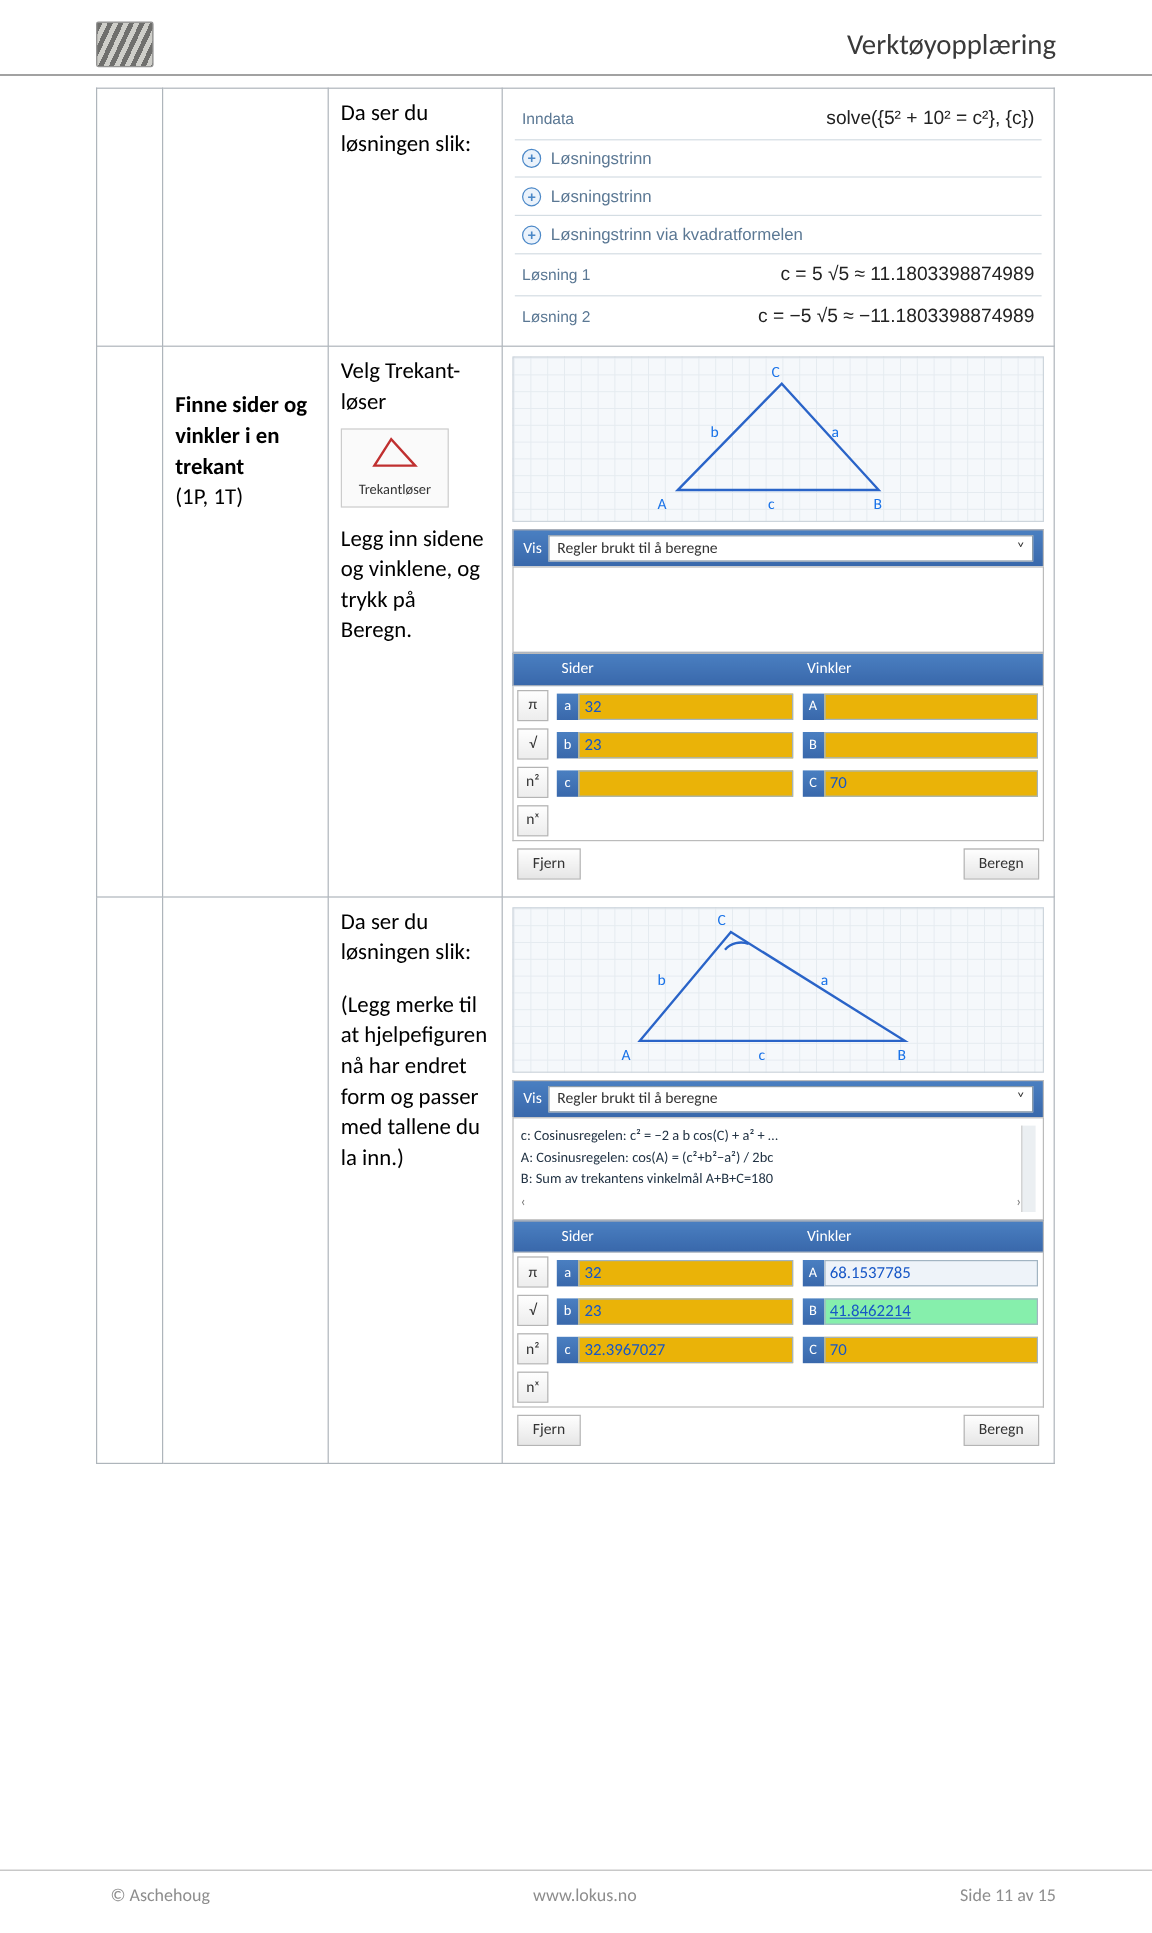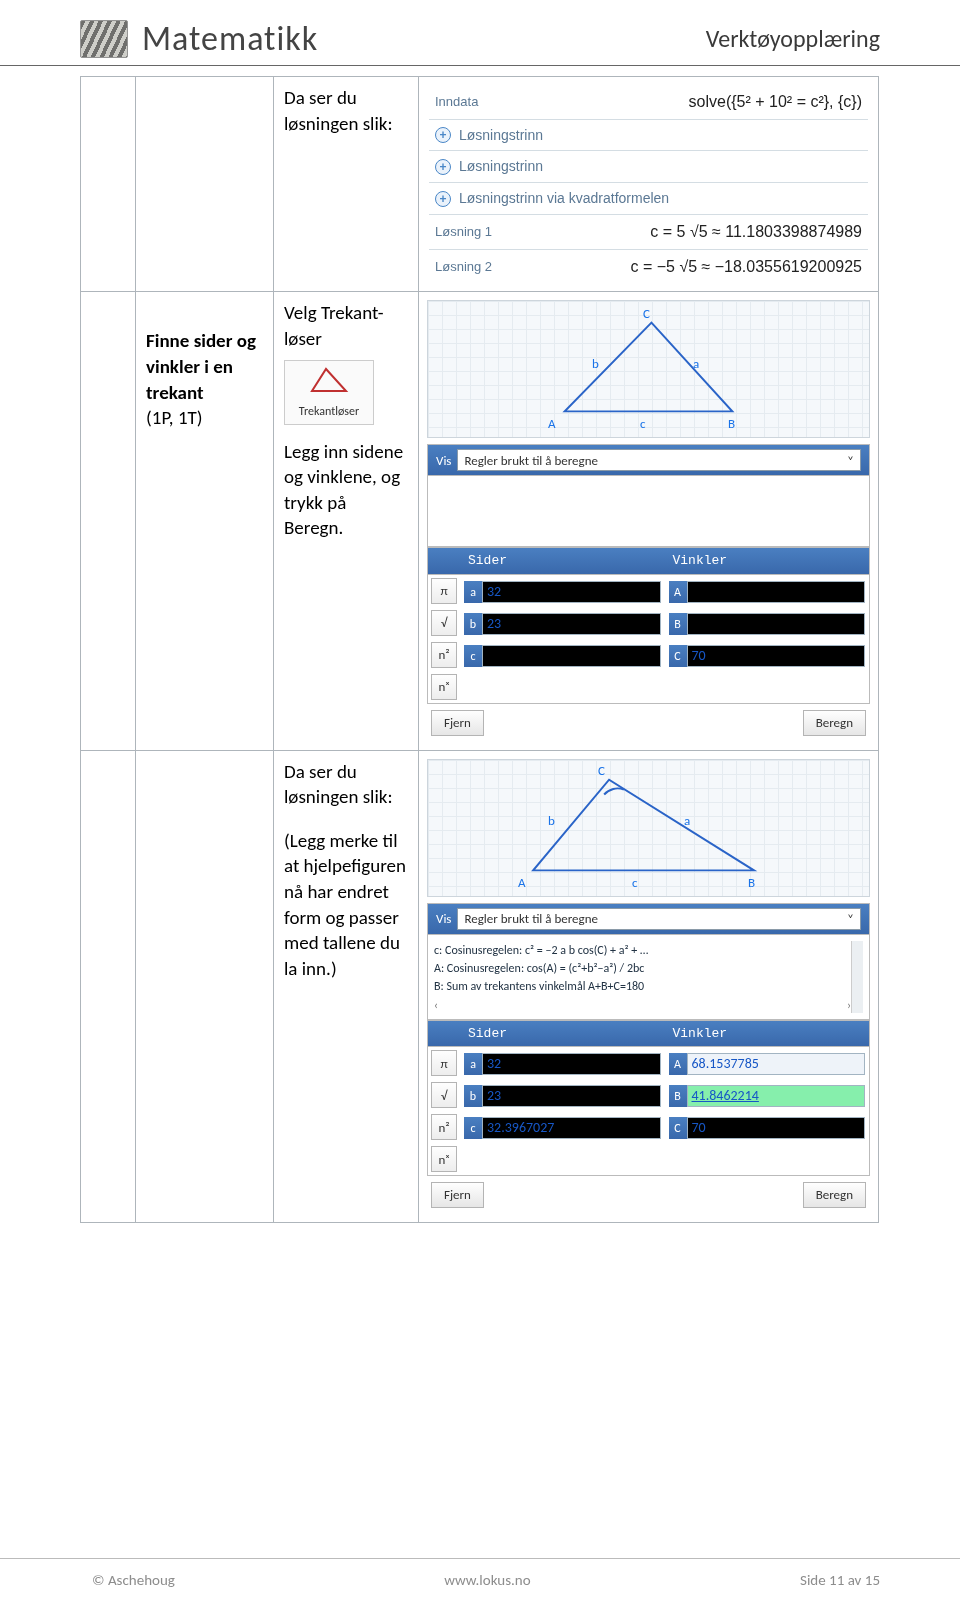--- a/index.html
+++ b/index.html
@@ -106,37 +106,37 @@
   .result-box{
     border:1px solid #bbb;background:#fff;min-height:56px;
     padding:6px;font-size:12px;color:#333;
   }
   .result-box .formula-line{font-size:12px;line-height:1.5;color:#234;}
 
   .sv-header{
     display:flex;background:linear-gradient(#4a7fc1,#3968ab);color:#fff;
     font-size:13px;border:1px solid #bbb;
   }
-  .sv-header > div{flex:1;padding:4px 8px;font-family:Liberation Mono, monospace;}
+  .sv-header > div{flex:1;padding:4px 8px;}
   .sv-body{display:flex;border:1px solid #bbb;border-top:none;background:#fff;}
   .sv-col{flex:1;}
   .sym-col{width:32px;display:flex;flex-direction:column;}
   .sym-btn{
     width:26px;height:26px;margin:3px;border:1px solid #b4b4b4;
     background:linear-gradient(#fefefe,#ededed);
     font-size:13px;display:flex;align-items:center;justify-content:center;
     color:#333;
   }
   .field-row{display:flex;align-items:center;height:30px;margin:2px 4px;}
   .field-lab{
     width:18px;height:22px;background:linear-gradient(#4a7fc1,#3968ab);
     color:#fff;font-size:12px;display:flex;align-items:center;justify-content:center;
   }
   .field-input{
-    flex:1;height:22px;border:1px solid #a2b4c2;background:#000000;
+    flex:1;height:22px;border:1px solid #a2b4c2;background:#eab308;
     color:#1757c6;font-size:14px;padding:0 4px;
     display:flex;align-items:center;
   }
   .btn-bar{display:flex;justify-content:space-between;padding:6px 4px;}
   .ui-btn{
     border:1px solid #b4b4b4;background:linear-gradient(#fefefe,#e6e6e6);
     font-size:13px;padding:3px 12px;color:#333;
   }
   .scroll-track{width:12px;background:#ebeff2;border-left:1px solid #ccc;}
 
@@ -149,21 +149,20 @@
   }
   .page-footer span{padding:0;margin-left:12px;}
 
 </style>
 </head>
 <body>
 
 <div class="page-header">
   <div class="header-left">
     <div class="logo-img"></div>
-    <div class="logo-text">Matematikk</div>
   </div>
   <div class="header-right">Verktøyopplæring</div>
 </div>
 
 <table class="main-table">
 <colgroup>
   <col class="col-a">
       <col class="col-b">
       <col class="col-c">
       <col class="col-d">
@@ -191,21 +190,21 @@
       <div class="step-row">
               <span class="plus-icon">+</span>
               <span class="step-label">Løsningstrinn via kvadratformelen</span>
             </div>
       <div class="step-row">
               <span class="sol-label">Løsning 1</span>
               <span class="math-text" style="margin-left:auto;">c = 5 √5 ≈ 11.1803398874989</span>
             </div>
       <div class="step-row">
               <span class="sol-label">Løsning 2</span>
-              <span class="math-text" style="margin-left:auto;">c = −5 √5 ≈ −18.0355619200925</span>
+              <span class="math-text" style="margin-left:auto;">c = −5 √5 ≈ −11.1803398874989</span>
             </div>
     </div>
   </td>
 </tr>
 
 <tr>
   <td></td>
   <td>
     <div class="bold">Finne sider og vinkler i en trekant</div>
     <div style="font-weight:normal;">(1P, 1T)</div>

